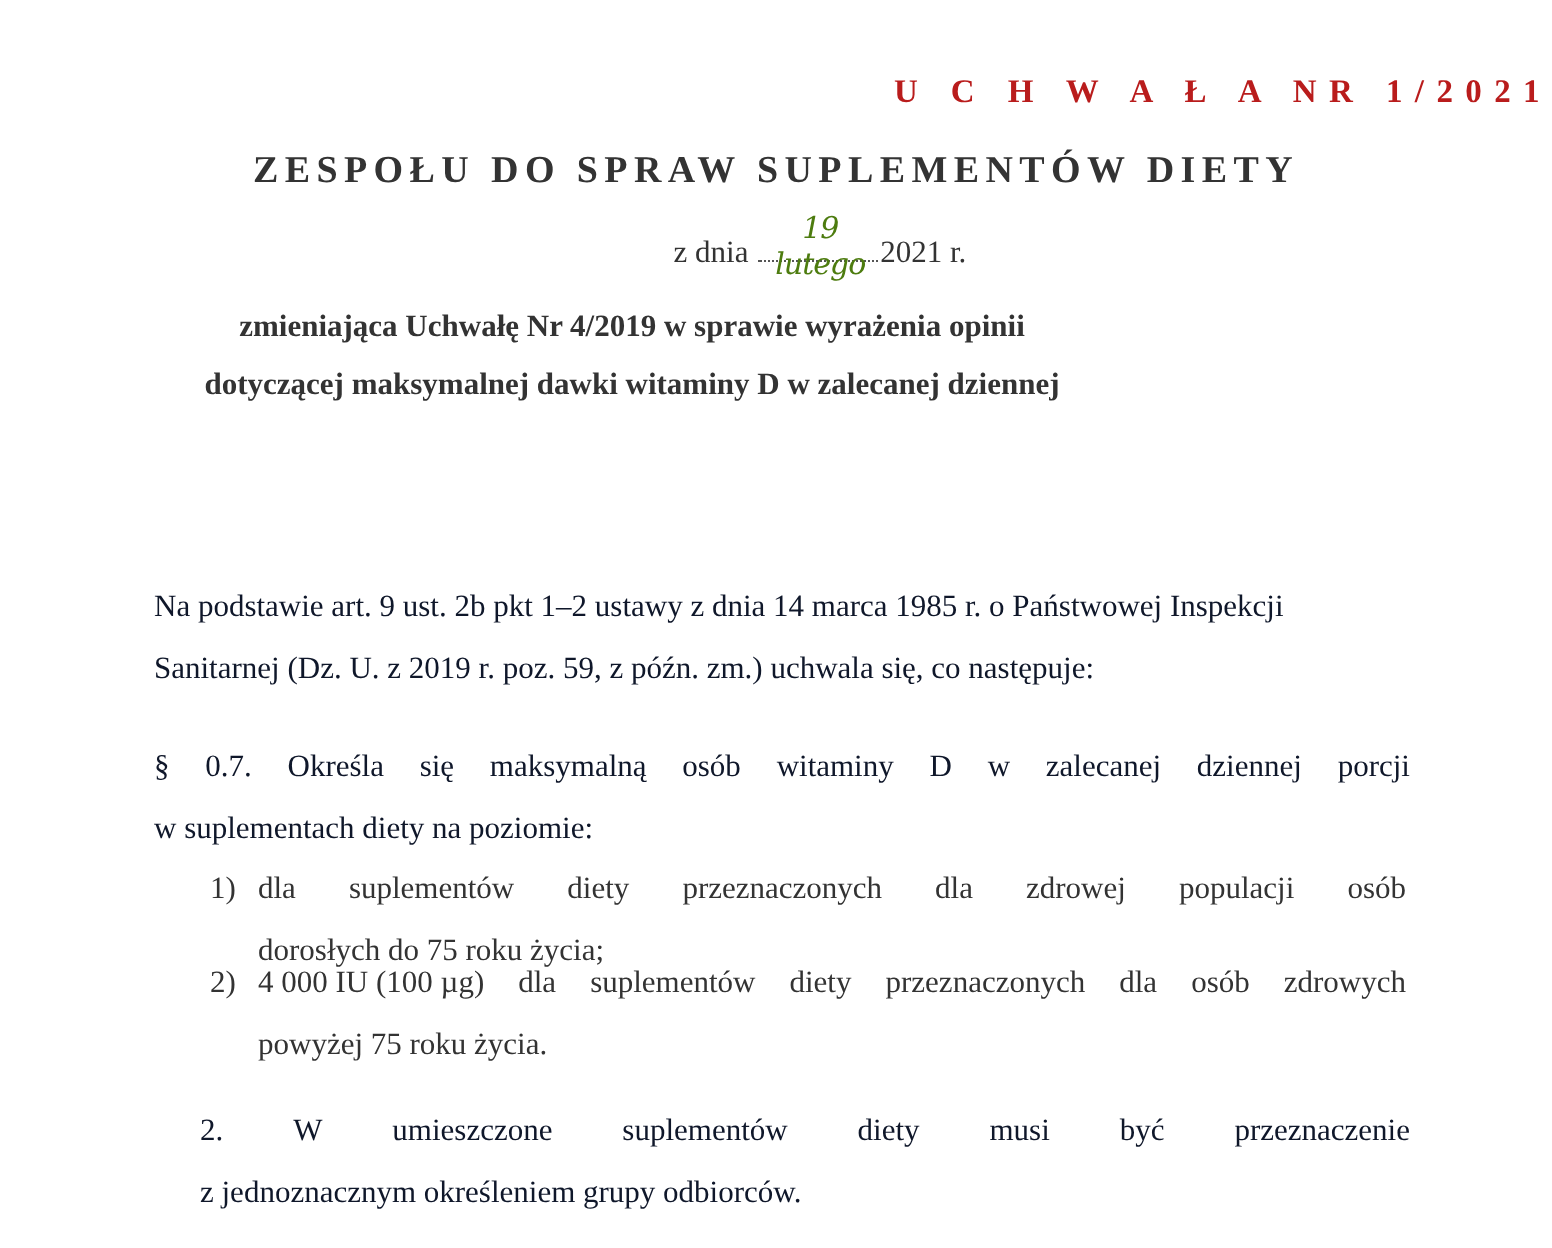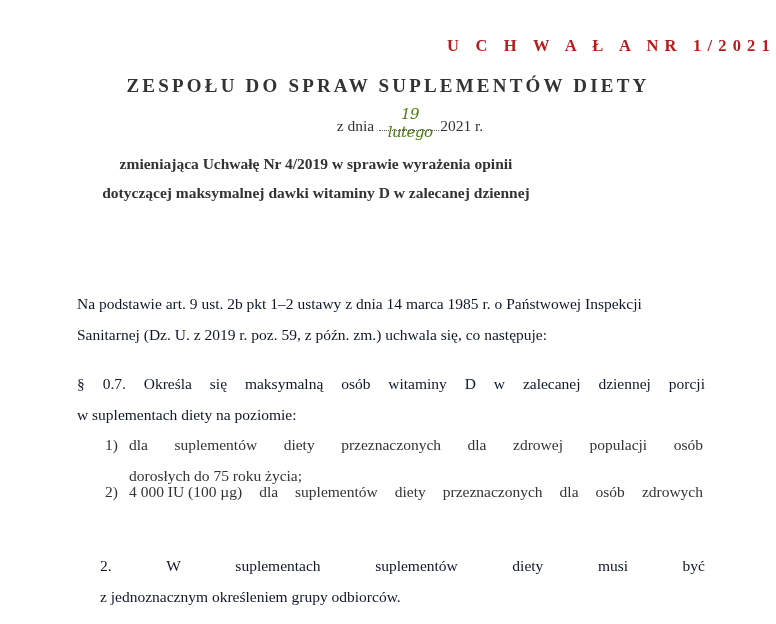--- a/index.html
+++ b/index.html
@@ -108,29 +108,31 @@
       <div class="justify-line">
         <span>4 000 IU (100 µg)</span>
         <span>dla</span>
         <span>suplementów</span>
         <span>diety</span>
         <span>przeznaczonych</span>
         <span>dla</span>
         <span>osób</span>
         <span>zdrowych</span>
       </div>
+      <div>powyżej 75 roku życia.</div>
     </div>
   </div>
 
   <div class="abs para p3">
     <div class="justify-line">
       <span>2.</span>
       <span>W</span>
-      <span>suplementach</span>
+      <span>umieszczone</span>
       <span>suplementów</span>
       <span>diety</span>
       <span>musi</span>
       <span>być</span>
+      <span>przeznaczenie</span>
     </div>
     <div>z jednoznacznym określeniem grupy odbiorców.</div>
   </div>
 
 </div>
 
 </body></html>

